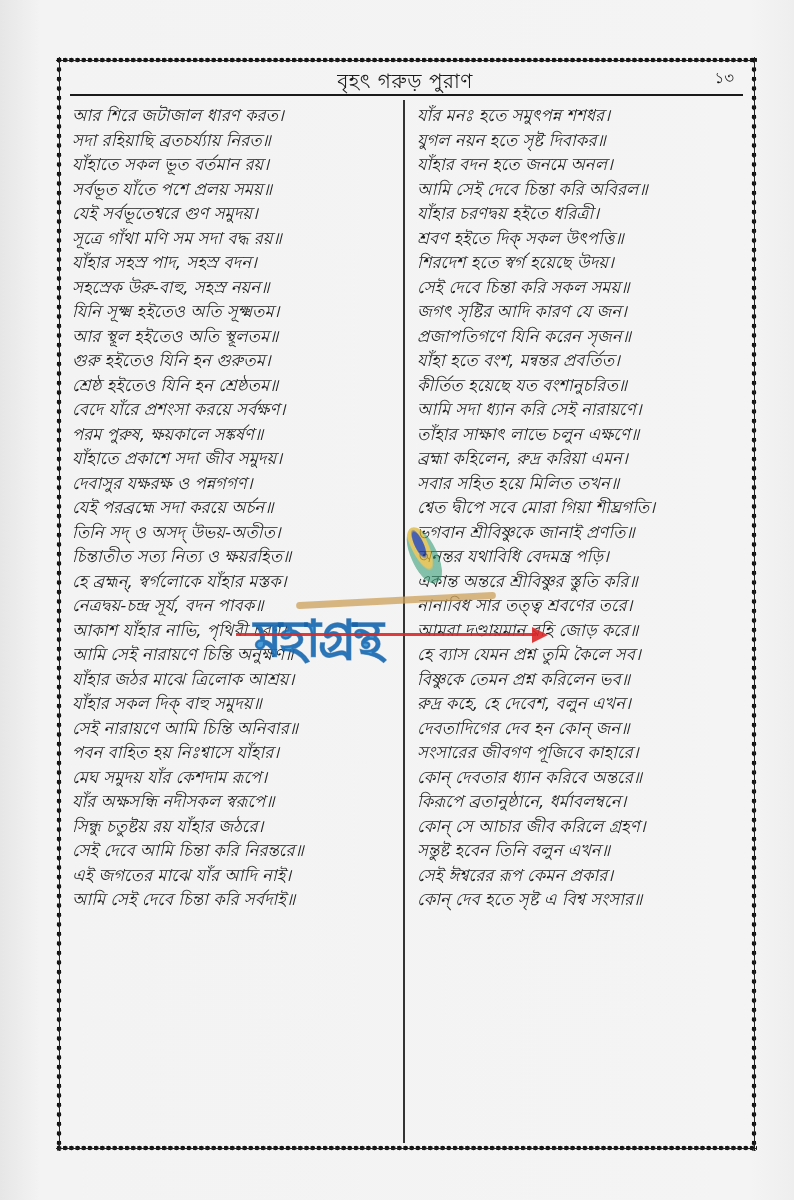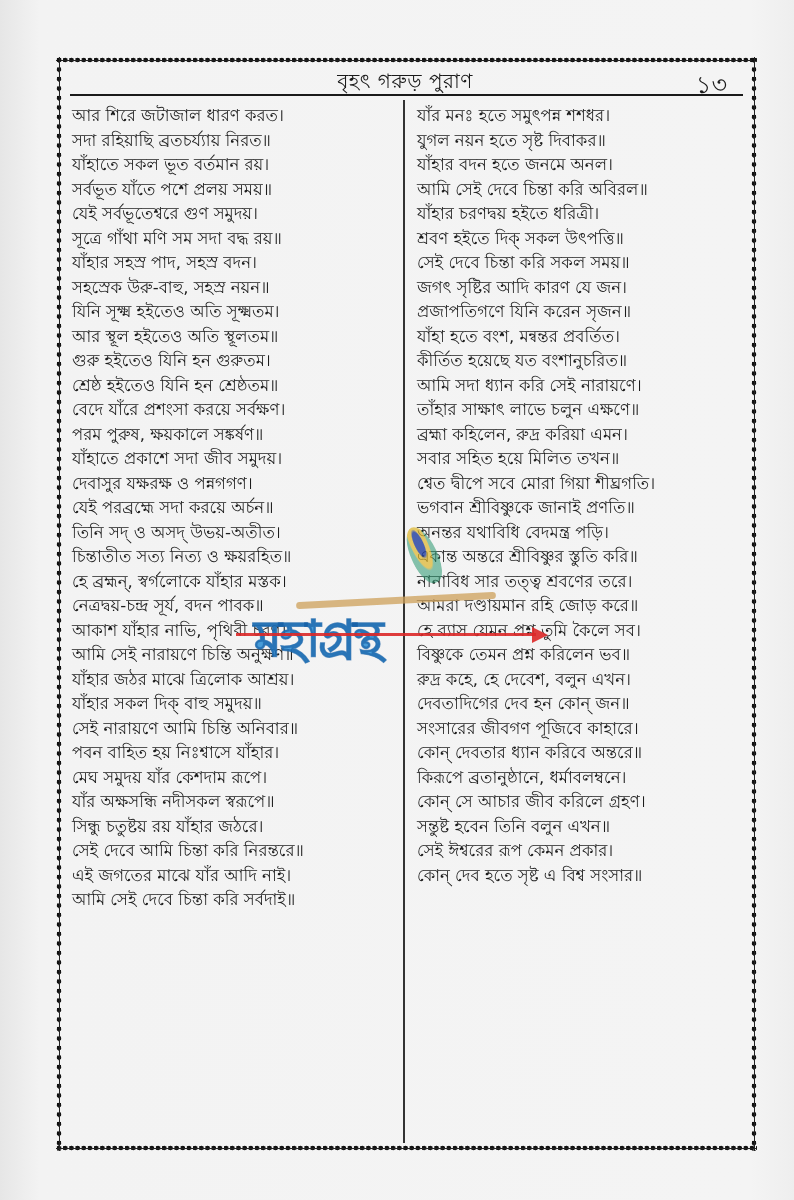--- a/index.html
+++ b/index.html
@@ -39,30 +39,30 @@
   .bead-right { right: 0; }
 
   .running-head {
     position: absolute; left: 70px; top: 66px; width: 670px; height: 28px;
   }
   .head-title {
     position: absolute; left: 0; right: 0; top: 0; text-align: center;
     font-size: 20px; color: #1a1a1a; letter-spacing: 0.5px;
   }
   .page-number {
-    position: absolute; right: 13px; top: 0; font-size: 24px; color: #1a1a1a;
+    position: absolute; right: 6px; top: 0; font-size: 15px; color: #1a1a1a;
   }
   .head-rule {
     position: absolute; left: 70px; top: 94px; width: 673px; height: 2px; background: #1a1a1a;
   }
   .col-divider {
     position: absolute; left: 403px; top: 100px; width: 2px; height: 1043px; background: #333;
   }
   .column {
-    position: absolute; top: 104px;
+    position: absolute; top: 104px; font-style: italic;
   }
   .col-left { left: 72px; width: 328px; }
   .col-right { left: 417px; width: 330px; }
   .verse-line {
     height: 24.5px; line-height: 24.5px;
     font-size: 16.5px; color: #1c1c1c; white-space: nowrap;
   }
   .watermark {
     position: absolute; left: 236px; top: 597px; width: 330px; height: 75px;
     pointer-events: none;
@@ -149,20 +149,21 @@
   <div class="verse-line">আমি সেই দেবে চিন্তা করি সর্বদাই॥</div>
 </div>
 
 <div class="column col-right">
   <div class="verse-line">যাঁর মনঃ হতে সমুৎপন্ন শশধর।</div>
   <div class="verse-line">যুগল নয়ন হতে সৃষ্ট দিবাকর॥</div>
   <div class="verse-line">যাঁহার বদন হতে জনমে অনল।</div>
   <div class="verse-line">আমি সেই দেবে চিন্তা করি অবিরল॥</div>
   <div class="verse-line">যাঁহার চরণদ্বয় হইতে ধরিত্রী।</div>
   <div class="verse-line">শ্রবণ হইতে দিক্ সকল উৎপত্তি॥</div>
+  <div class="verse-line">শিরদেশ হতে স্বর্গ হয়েছে উদয়।</div>
   <div class="verse-line">সেই দেবে চিন্তা করি সকল সময়॥</div>
   <div class="verse-line">জগৎ সৃষ্টির আদি কারণ যে জন।</div>
   <div class="verse-line">প্রজাপতিগণে যিনি করেন সৃজন॥</div>
   <div class="verse-line">যাঁহা হতে বংশ, মন্বন্তর প্রবর্তিত।</div>
   <div class="verse-line">কীর্তিত হয়েছে যত বংশানুচরিত॥</div>
   <div class="verse-line">আমি সদা ধ্যান করি সেই নারায়ণে।</div>
   <div class="verse-line">তাঁহার সাক্ষাৎ লাভে চলুন এক্ষণে॥</div>
   <div class="verse-line">ব্রহ্মা কহিলেন, রুদ্র করিয়া এমন।</div>
   <div class="verse-line">সবার সহিত হয়ে মিলিত তখন॥</div>
   <div class="verse-line">শ্বেত দ্বীপে সবে মোরা গিয়া শীঘ্রগতি।</div>

